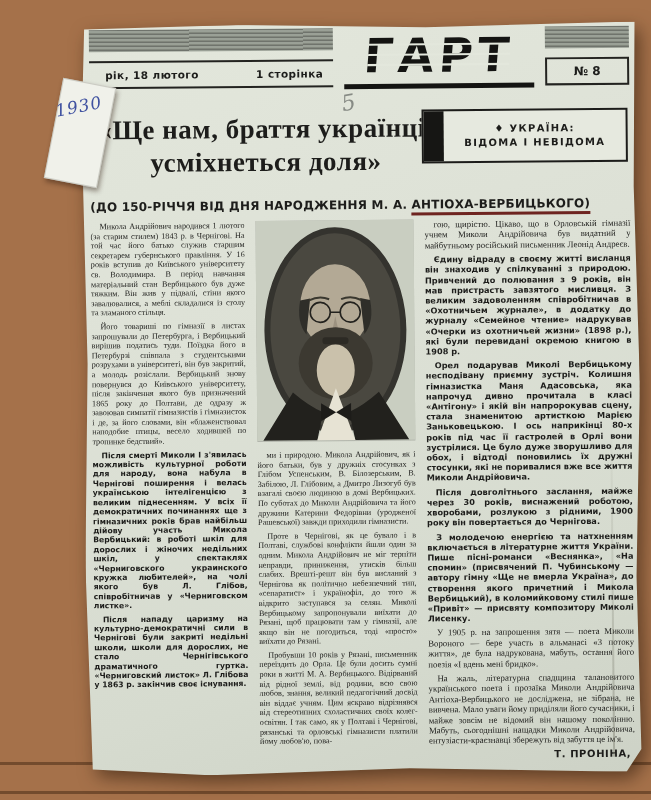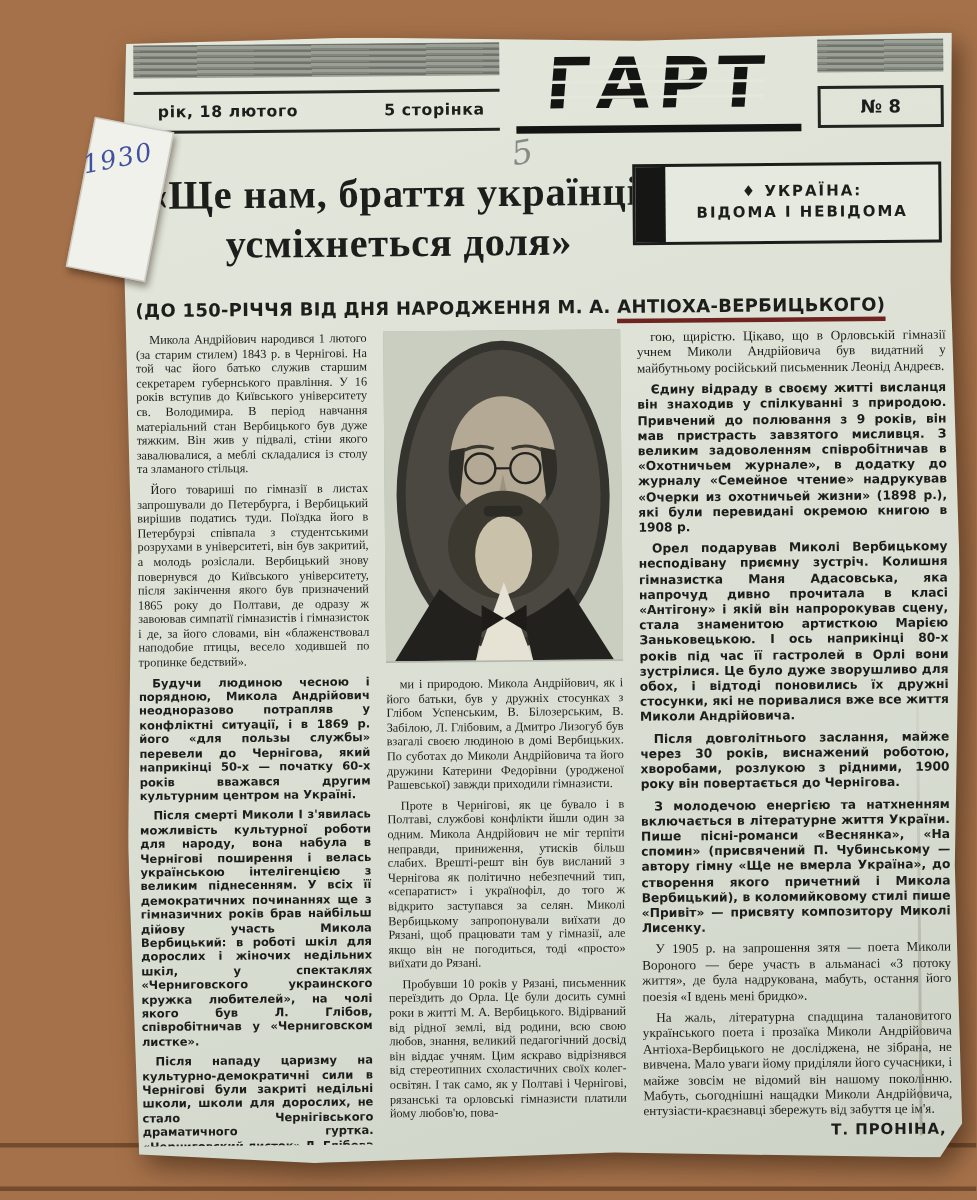--- a/index.html
+++ b/index.html
@@ -94,21 +94,21 @@
 <div class="seam s2"></div>
 
 <div class="paper-shadow">
   <div class="paper">
 
     <div class="masthead">
       <div class="mh-left">
         <div class="band"></div>
         <div class="daterow">
           <span>рік, 18 лютого</span>
-          <span>5 сторінка</span>
+          <span>1 сторінка</span>
         </div>
       </div>
       <div class="mh-mid">
         <div class="logo">
           <span>ГАРТ</span>
           <span class="logo-stripe ls1"></span>
           <span class="logo-stripe ls2"></span>
           <span class="logo-stripe ls3"></span>
         </div>
         <div class="logo-bar"></div>
@@ -136,21 +136,20 @@
 
     <div class="subtitle">
       <span>(ДО 150-РІЧЧЯ ВІД ДНЯ НАРОДЖЕННЯ М. А. </span><span class="ul">АНТІОХА-ВЕРБИЦЬКОГО)</span>
     </div>
 
     <div class="cols">
 
       <div class="col col-left">
         <p>Микола Андрійович народився 1 лютого (за старим стилем) 1843 р. в Чернігові. На той час його батько служив старшим секретарем губернського правління. У 16 років вступив до Київського університету св. Володимира. В період навчання матеріальний стан Вербицького був дуже тяжким. Він жив у підвалі, стіни якого завалювалися, а меблі складалися із столу та зламаного стільця.</p>
         <p>Його товариші по гімназії в листах запрошували до Петербурга, і Вербицький вирішив податись туди. Поїздка його в Петербурзі співпала з студентськими розрухами в університеті, він був закритий, а молодь розіслали. Вербицький знову повернувся до Київського університету, після закінчення якого був призначений 1865 року до Полтави, де одразу ж завоював симпатії гімназистів і гімназисток і де, за його словами, він «блаженствовал наподобие птицы, весело ходившей по тропинке бедствий».</p>
-        <p class="b">Будучи людиною чесною і порядною, Микола Андрійович неодноразово потрапляв у конфліктні ситуації, і в 1869 р. його «для пользы службы» перевели до Чернігова, який наприкінці 50-х — початку 60-х років вважався другим культурним центром на Україні.</p>
         <p class="b">Після смерті Миколи I з'явилась можливість культурної роботи для народу, вона набула в Чернігові поширення і велась українською інтелігенцією з великим піднесенням. У всіх її демократичних починаннях ще з гімназичних років брав найбільш дійову участь Микола Вербицький: в роботі шкіл для дорослих і жіночих недільних шкіл, у спектаклях «Черниговского украинского кружка любителей», на чолі якого був Л. Глібов, співробітничав у «Черниговском листке».</p>
         <p class="b">Після нападу царизму на культурно-демократичні сили в Чернігові були закриті недільні школи, школи для дорослих, не стало Чернігівського драматичного гуртка. «Черниговский листок» Л. Глібова у 1863 р. закінчив своє існування.</p>
 
       </div>
 
       <div class="col col-mid">
         <svg class="photo" viewBox="0 0 158 220" preserveAspectRatio="none">
           <rect x="0" y="0" width="158" height="220" fill="#c9cec1"></rect>
           <ellipse cx="79" cy="110" rx="71" ry="103" fill="#34332e"></ellipse>
           <ellipse cx="79" cy="110" rx="65" ry="97" fill="#4a4840"></ellipse>

